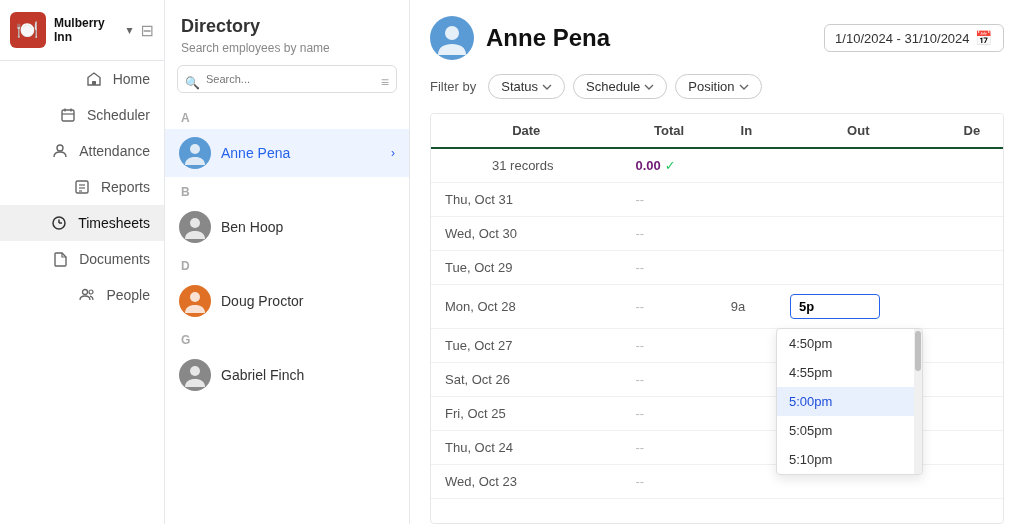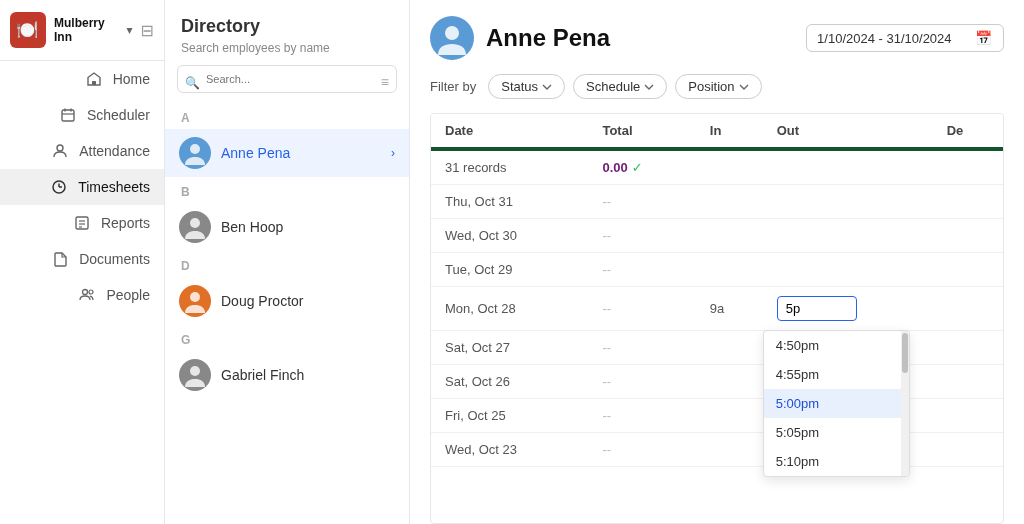--- a/index.html
+++ b/index.html
@@ -34,42 +34,42 @@
     .dir-name { font-size: 14px; color: #333; flex: 1; }
     .dir-item.active .dir-name { color: #2563eb; font-weight: 500; }
     .dir-chevron { color: #2563eb; font-size: 12px; }
 
     
     .main-content { flex: 1; background: #fff; display: flex; flex-direction: column; overflow: hidden; padding: 16px 20px 0; }
     .main-header { display: flex; align-items: center; justify-content: space-between; margin-bottom: 14px; }
     .person-info { display: flex; align-items: center; gap: 12px; }
     .person-avatar { width: 44px; height: 44px; border-radius: 50%; background: #6b9fd4; overflow: hidden; display: flex; align-items: center; justify-content: center; }
     .person-name { font-size: 24px; font-weight: 700; color: #111; }
-    .date-range { display: flex; align-items: center; border: 1px solid #ccc; border-radius: 6px; padding: 5px 10px; font-size: 13px; color: #333; background: #fff; cursor: pointer; gap: 24px; margin-left: 9px; }
+    .date-range { display: flex; align-items: center; border: 1px solid #ccc; border-radius: 6px; padding: 5px 10px; font-size: 13px; color: #333; background: #fff; cursor: pointer; gap: 6px; margin-left: 9px; }
     .date-range-icon { color: #555; font-size: 14px; }
 
     .filters { display: flex; align-items: center; gap: 8px; margin-bottom: 14px; }
     .filter-label { font-size: 13px; color: #555; margin-right: 4px; }
     .filter-btn { display: flex; align-items: center; gap: 4px; border: 1px solid #ccc; border-radius: 16px; padding: 4px 12px; font-size: 13px; cursor: pointer; background: #fff; color: #333; }
     .filter-btn svg { width: 10px; height: 10px; fill: #666; }
 
     
     .table-wrap { flex: 1; overflow: auto; border: 1px solid #e5e7eb; border-radius: 4px; position: relative; }
     table { width: 100%; border-collapse: collapse; }
-    thead th { background: #fff; font-size: 13px; font-weight: 600; color: #444; padding: 9px 14px; text-align: left; border-bottom: 4px solid #14532d; position: sticky; top: 0; z-index: 2; }
+    thead th { background: #fff; font-size: 13px; font-weight: 600; color: #444; padding: 9px 14px; text-align: center; border-bottom: 2px solid #14532d; position: sticky; top: 0; z-index: 2; }
     tbody td { padding: 9px 14px; font-size: 13px; color: #555; border-bottom: 1px solid #f0f0f0; }
     .records-row td { color: #888; font-size: 13px; }
-    .records-count { font-weight: 500; color: #555; }
+    .records-count { font-weight: 500; color: #555; margin-left: 47px; }
     .total-val { font-weight: 600; color: #701a75; }
     .check-icon { color: #22c55e; margin-left: 4px; }
     .dash { color: #bbb; }
 
     
     .dropdown-cell { position: relative; }
-    .dropdown-input { border: 1.5px solid #2563eb; border-radius: 4px; padding: 4px 8px; font-size: 13px; width: 80px; outline: none; }
+    .dropdown-input { border: 1.5px solid #2563eb; border-radius: 4px; padding: 4px 8px; font-size: 13px; width: 90px; outline: none; font-weight: bold; }
     .dropdown-list { position: absolute; top: 100%; left: 0; width: 147px; background: #fff; border: 1px solid #ddd; border-radius: 4px; box-shadow: 0 4px 12px rgba(0,0,0,0.1); z-index: 10; }
     .dropdown-option { padding: 7px 12px; font-size: 13px; cursor: pointer; color: #333; }
     .dropdown-option.highlighted { background: #e8f0fe; color: #1d4ed8; font-weight: 500; }
     .dropdown-scrollbar { position: absolute; right: 0; top: 0; width: 8px; height: 100%; background: #f0f0f0; border-radius: 0 4px 4px 0; }
     .dropdown-thumb { width: 6px; height: 40px; background: #c0c0c0; border-radius: 3px; margin: 2px auto; }
 
     
     .av-blue { background: #5b9bd5; }
     .av-orange { background: #e07025; }
     .av-gray { background: #888; }
@@ -110,40 +110,40 @@
     </div>
     <div class="nav-item">
       <span class="nav-icon">
         <svg width="16" height="16" viewBox="0 0 16 16" fill="none">
             <circle cx="8" cy="5" r="3" stroke="#666" stroke-width="1.4"></circle>
             <path d="M2 14c0-3.314 2.686-5 6-5s6 1.686 6 5" stroke="#666" stroke-width="1.4" fill="none"></path>
           </svg>
       </span>
       <span>Attendance</span>
     </div>
-    <div class="nav-item active">
-      <span class="nav-icon">
-        <svg width="16" height="16" viewBox="0 0 16 16" fill="none">
-            <circle cx="8" cy="8" r="6" stroke="#333" stroke-width="1.5"></circle>
-            <line x1="8" y1="8" x2="8" y2="4.5" stroke="#333" stroke-width="1.5"></line>
-            <line x1="8" y1="8" x2="11" y2="8" stroke="#333" stroke-width="1.5"></line>
-          </svg>
-      </span>
-      <span>Timesheets</span>
-    </div>
     <div class="nav-item">
       <span class="nav-icon">
         <svg width="16" height="16" viewBox="0 0 16 16" fill="none">
             <rect x="2" y="2" width="12" height="12" rx="1.5" stroke="#666" stroke-width="1.4"></rect>
             <line x1="5" y1="6" x2="11" y2="6" stroke="#666" stroke-width="1.2"></line>
             <line x1="5" y1="9" x2="11" y2="9" stroke="#666" stroke-width="1.2"></line>
             <line x1="5" y1="12" x2="8" y2="12" stroke="#666" stroke-width="1.2"></line>
           </svg>
       </span>
       <span>Reports</span>
+    </div>
+    <div class="nav-item active">
+      <span class="nav-icon">
+        <svg width="16" height="16" viewBox="0 0 16 16" fill="none">
+            <circle cx="8" cy="8" r="6" stroke="#333" stroke-width="1.5"></circle>
+            <line x1="8" y1="8" x2="8" y2="4.5" stroke="#333" stroke-width="1.5"></line>
+            <line x1="8" y1="8" x2="11" y2="8" stroke="#333" stroke-width="1.5"></line>
+          </svg>
+      </span>
+      <span>Timesheets</span>
     </div>
     <div class="nav-item">
       <span class="nav-icon">
         <svg width="16" height="16" viewBox="0 0 16 16" fill="none">
             <path d="M4 2h6l4 4v8a1 1 0 01-1 1H4a1 1 0 01-1-1V3a1 1 0 011-1z" stroke="#666" stroke-width="1.4" fill="none"></path>
             <polyline points="10,2 10,6 14,6" stroke="#666" stroke-width="1.2" fill="none"></polyline>
           </svg>
       </span>
       <span>Documents</span>
     </div>
@@ -311,35 +311,42 @@
               <div class="dropdown-option">5:05pm</div>
               <div class="dropdown-option">5:10pm</div>
               <div class="dropdown-scrollbar">
                 <div class="dropdown-thumb"></div>
               </div>
             </div>
           </td>
           <td></td>
         </tr>
         <tr>
-          <td><span>Sat, Oct 27</span></td>
+          <td><span>Tue, Oct 27</span></td>
           <td><span class="dash">--</span></td>
           <td></td>
             <td></td>
             <td></td>
         </tr>
         <tr>
           <td><span>Sat, Oct 26</span></td>
           <td><span class="dash">--</span></td>
           <td></td>
             <td></td>
             <td></td>
         </tr>
         <tr>
           <td><span>Fri, Oct 25</span></td>
+          <td><span class="dash">--</span></td>
+          <td></td>
+            <td></td>
+            <td></td>
+        </tr>
+        <tr>
+          <td><span>Thu, Oct 24</span></td>
           <td><span class="dash">--</span></td>
           <td></td>
             <td></td>
             <td></td>
         </tr>
         <tr>
           <td><span>Wed, Oct 23</span></td>
           <td><span class="dash">--</span></td>
           <td></td>
             <td></td>

